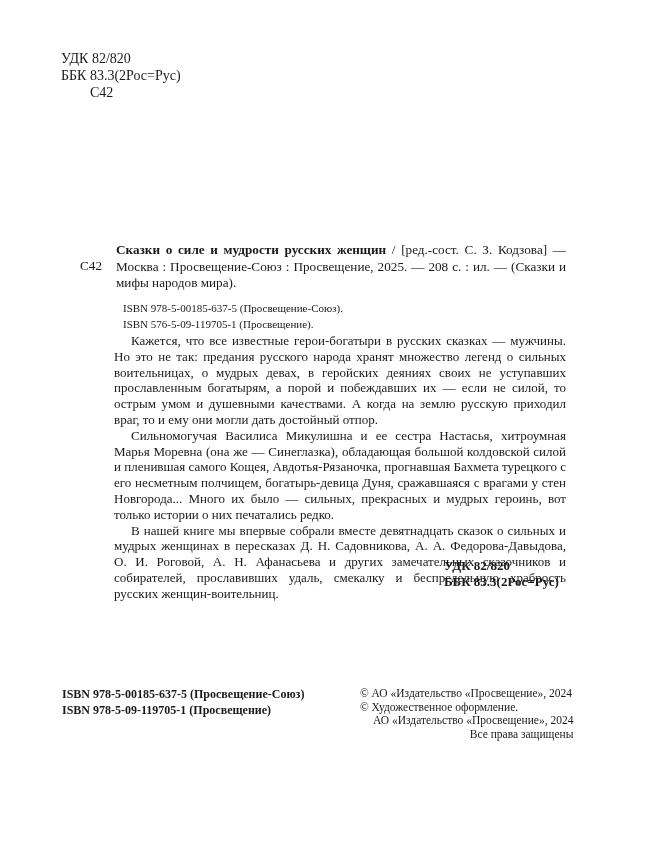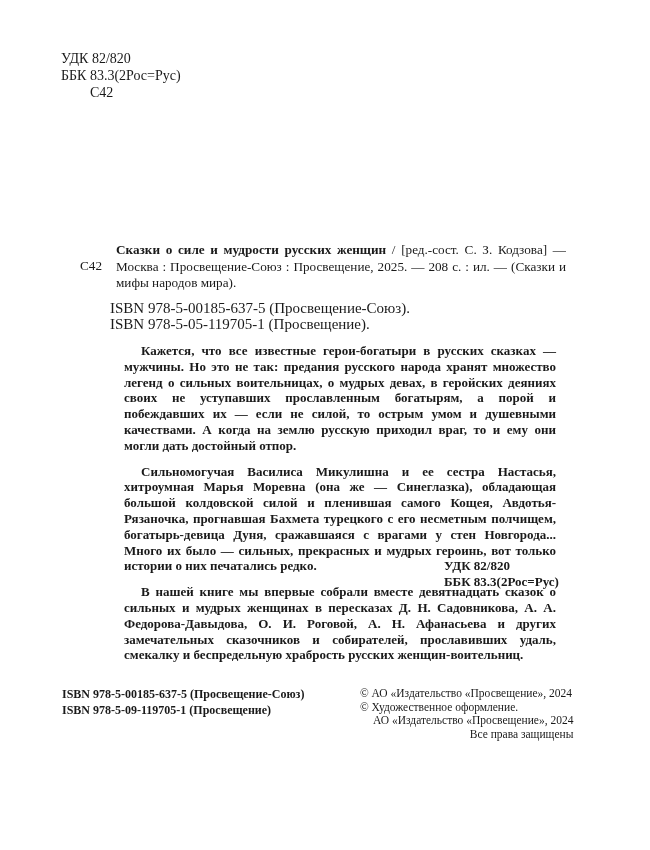--- a/index.html
+++ b/index.html
@@ -37,41 +37,40 @@
       text-align: justify;
     }
     .biblio .title { font-weight: bold; }
     .author-mark {
       left: 80px;
       top: 258px;
       font-size: 13.2px;
       line-height: 16.5px;
     }
     .isbn-block {
-      left: 110px;
+      left: 123px;
       top: 300px;
-      font-size: 15px;
+      font-size: 11px;
       line-height: 16px;
     }
     .isbn-block div { white-space: nowrap; }
 
     
     .annotation {
       left: 114px;
       top: 333px;
       width: 452px;
       font-size: 13px;
       line-height: 15.8px;
       text-align: justify;
       hyphens: manual;
     }
     .annotation p {
-      margin: 10px;
+      margin: 0;
       text-indent: 17px;
-      font-weight: bold;
     }
 
     
     .codes-right {
       left: 444px;
       top: 558px;
       font-size: 13px;
       line-height: 15.5px;
       font-weight: bold;
     }
@@ -106,21 +105,21 @@
 </div>
 
 <div class="abs author-mark">С42</div>
 
 <div class="abs biblio">
   <span class="title">Сказки о силе и мудрости русских женщин</span><span> / [ред.-сост. С. З. Кодзова] — Москва : Просвещение-Союз : Просвещение, 2025. — 208 с. : ил. — (Сказки и мифы народов мира).</span>
 </div>
 
 <div class="abs isbn-block">
   <div>ISBN 978-5-00185-637-5 (Просвещение-Союз).</div>
-  <div>ISBN 978-5-05-119705-1 (Просвещение).</div>
+  <div>ISBN 576-5-09-119705-1 (Просвещение).</div>
 </div>
 
 <div class="abs annotation">
   <p>Кажется, что все известные герои-богатыри в русских сказках — мужчины. Но это не так: предания русского народа хранят множество легенд о сильных воительницах, о мудрых девах, в геройских деяниях своих не уступавших прославленным богатырям, а порой и побеждавших их — если не силой, то острым умом и душевными качествами. А когда на землю русскую приходил враг, то и ему они могли дать достойный отпор.</p>
   <p>Сильномогучая Василиса Микулишна и ее сестра Настасья, хитроумная Марья Моревна (она же — Синеглазка), обладающая большой колдовской силой и пленившая самого Кощея, Авдотья-Рязаночка, прогнавшая Бахмета турецкого с его несметным полчищем, богатырь-девица Дуня, сражавшаяся с врагами у стен Новгорода... Много их было — сильных, прекрасных и мудрых героинь, вот только истории о них печатались редко.</p>
   <p>В нашей книге мы впервые собрали вместе девятнадцать сказок о сильных и мудрых женщинах в пересказах Д. Н. Садовникова, А. А. Федорова-Давыдова, О. И. Роговой, А. Н. Афанасьева и других замечательных сказочников и собирателей, прославивших удаль, смекалку и беспредельную храбрость русских женщин-воительниц.</p>
 </div>
 
 <div class="abs codes-right">
   <div>УДК 82/820</div>

